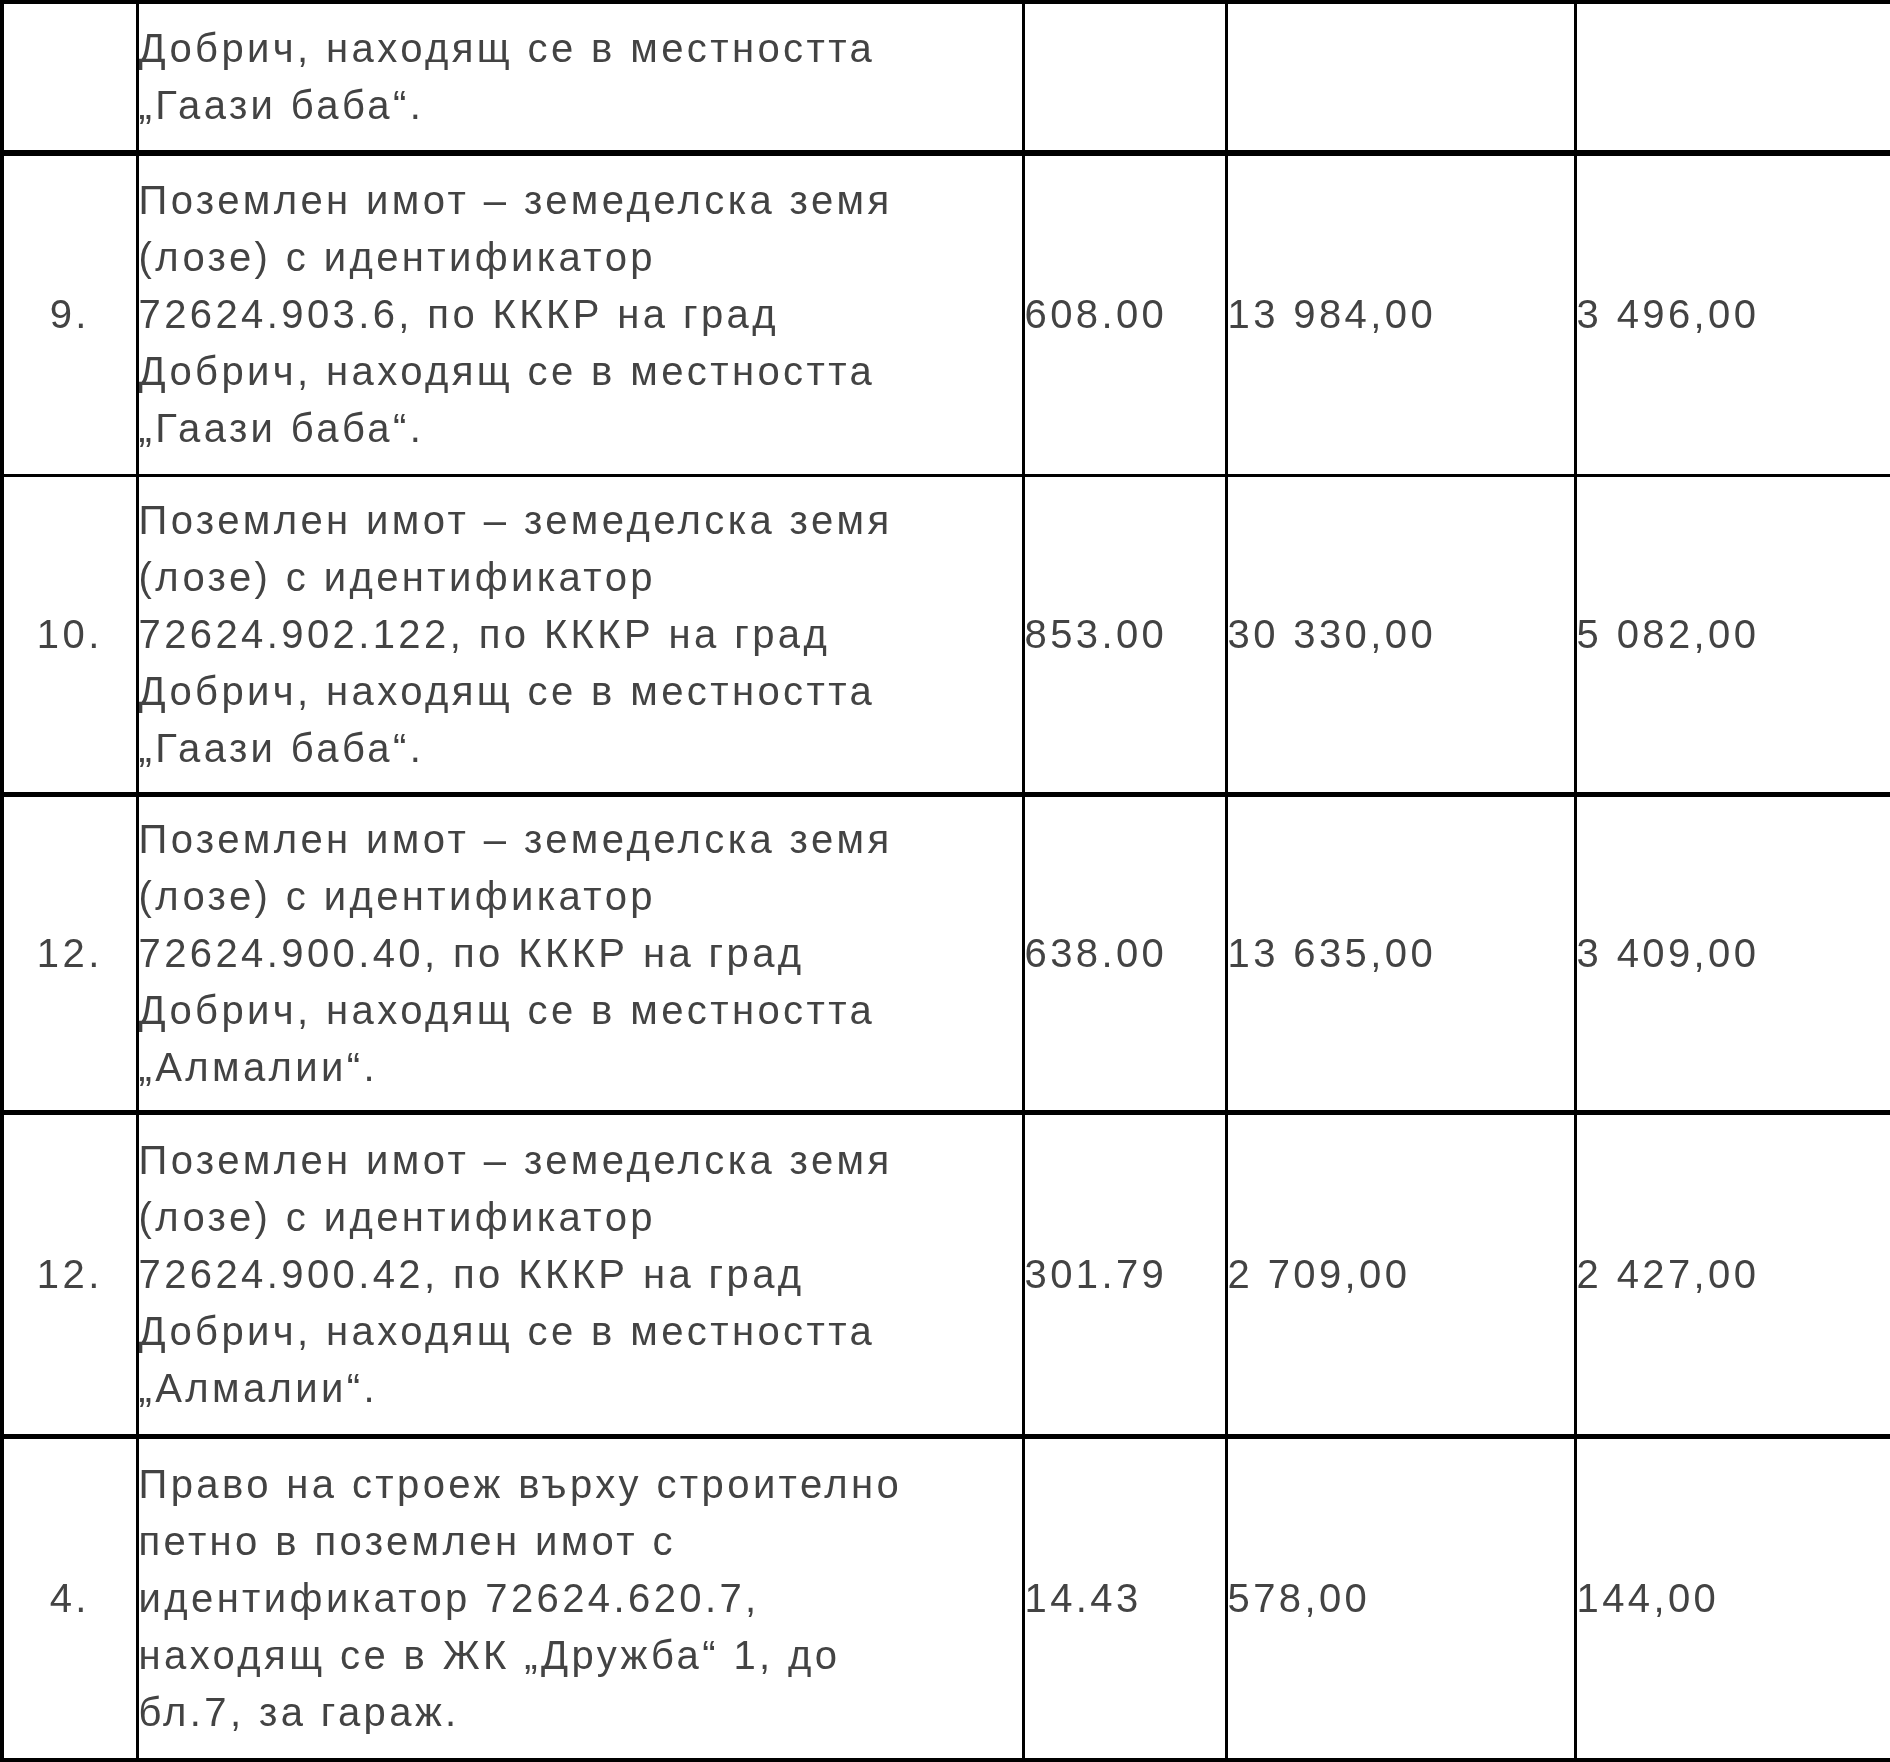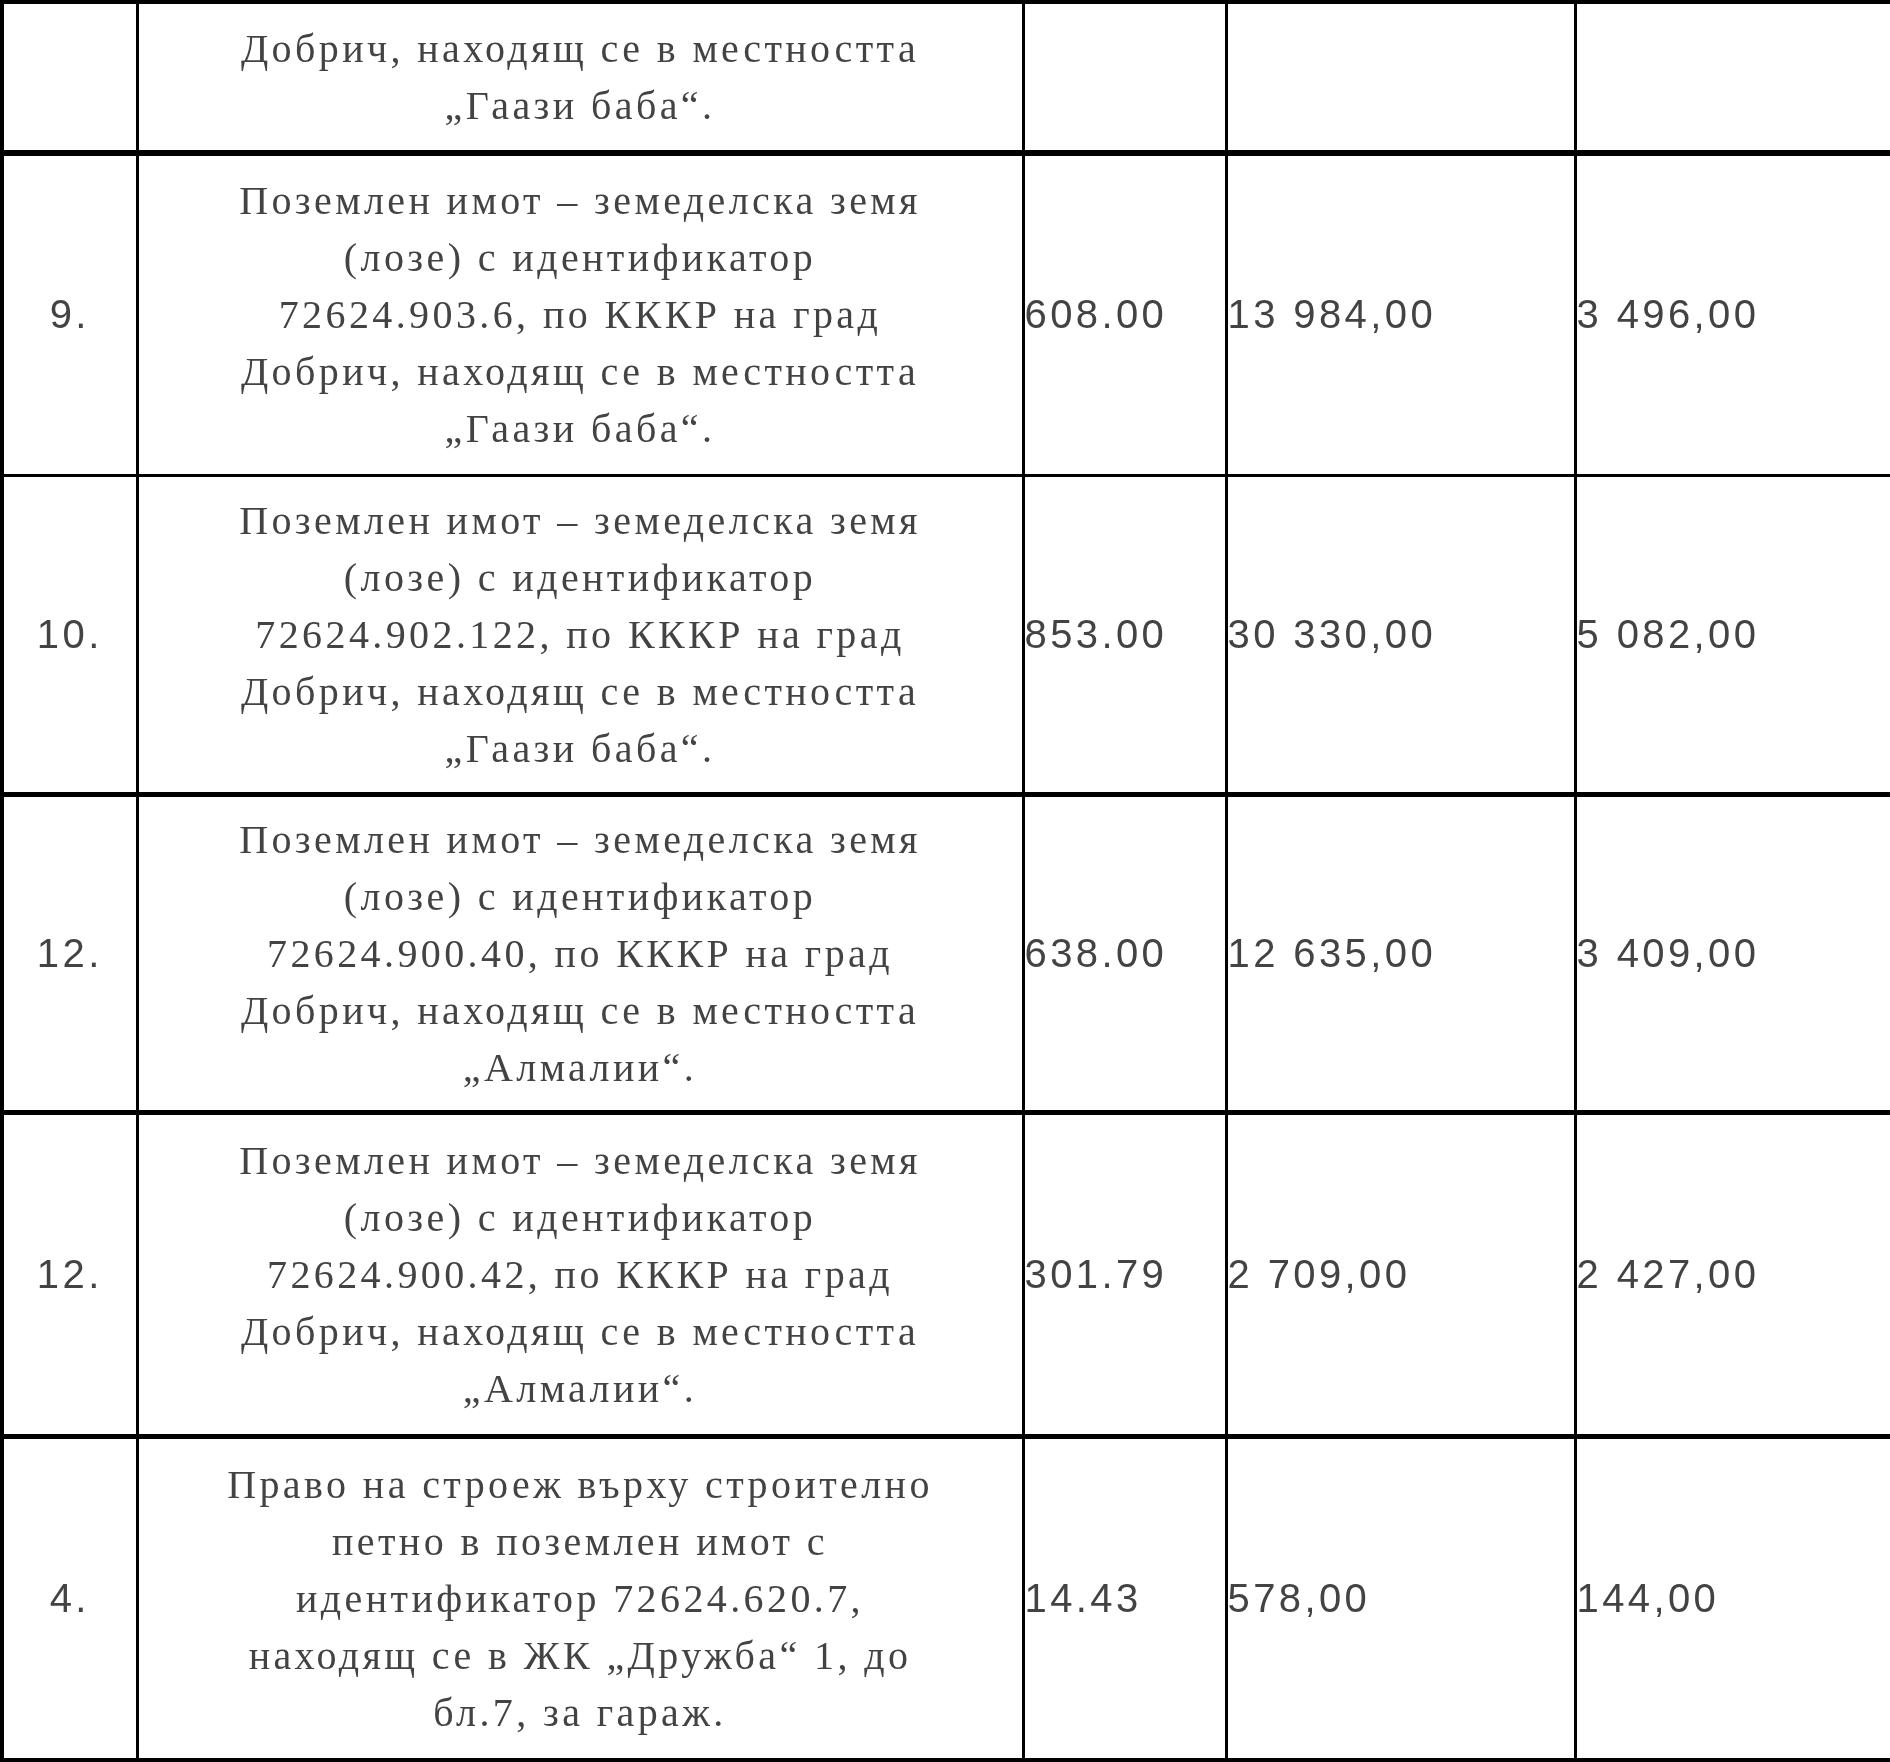--- a/index.html
+++ b/index.html
@@ -33,25 +33,24 @@
   }
   
   tr.bt6 > td { border-top-width: 6px; }
   tr.bt3 > td { border-top-width: 3px; }
   tr.bt5 > td { border-top-width: 5px; }
 
   td.c-num {
     text-align: center;
   }
   td.c-desc {
-    text-align: center;
+    text-align: left;
     padding-left: 24px;
     padding-right: 6px;
     white-space: pre; 
-    font-family: Liberation Serif, serif;
   }
   td.c-val {
     text-align: left;
     white-space: nowrap;
   }
   
   tr.r0 { height: 151px; }
   tr.r1 { height: 322px; }
   tr.r2 { height: 319px; }
   tr.r3 { height: 318px; }
@@ -101,21 +100,21 @@
       <td class="c-val">5 082,00</td>
     </tr>
     <tr class="r3 bt5">
       <td class="c-num">12.</td>
       <td class="c-desc">Поземлен имот – земеделска земя
 (лозе) с идентификатор
 72624.900.40, по КККР на град
 Добрич, находящ се в местността
 „Алмалии“.</td>
       <td class="c-val">638.00</td>
-      <td class="c-val">12 635,00</td>
+      <td class="c-val">13 635,00</td>
       <td class="c-val">3 409,00</td>
     </tr>
     <tr class="r4 bt5">
       <td class="c-num">12.</td>
       <td class="c-desc">Поземлен имот – земеделска земя
 (лозе) с идентификатор
 72624.900.42, по КККР на град
 Добрич, находящ се в местността
 „Алмалии“.</td>
       <td class="c-val">301.79</td>

